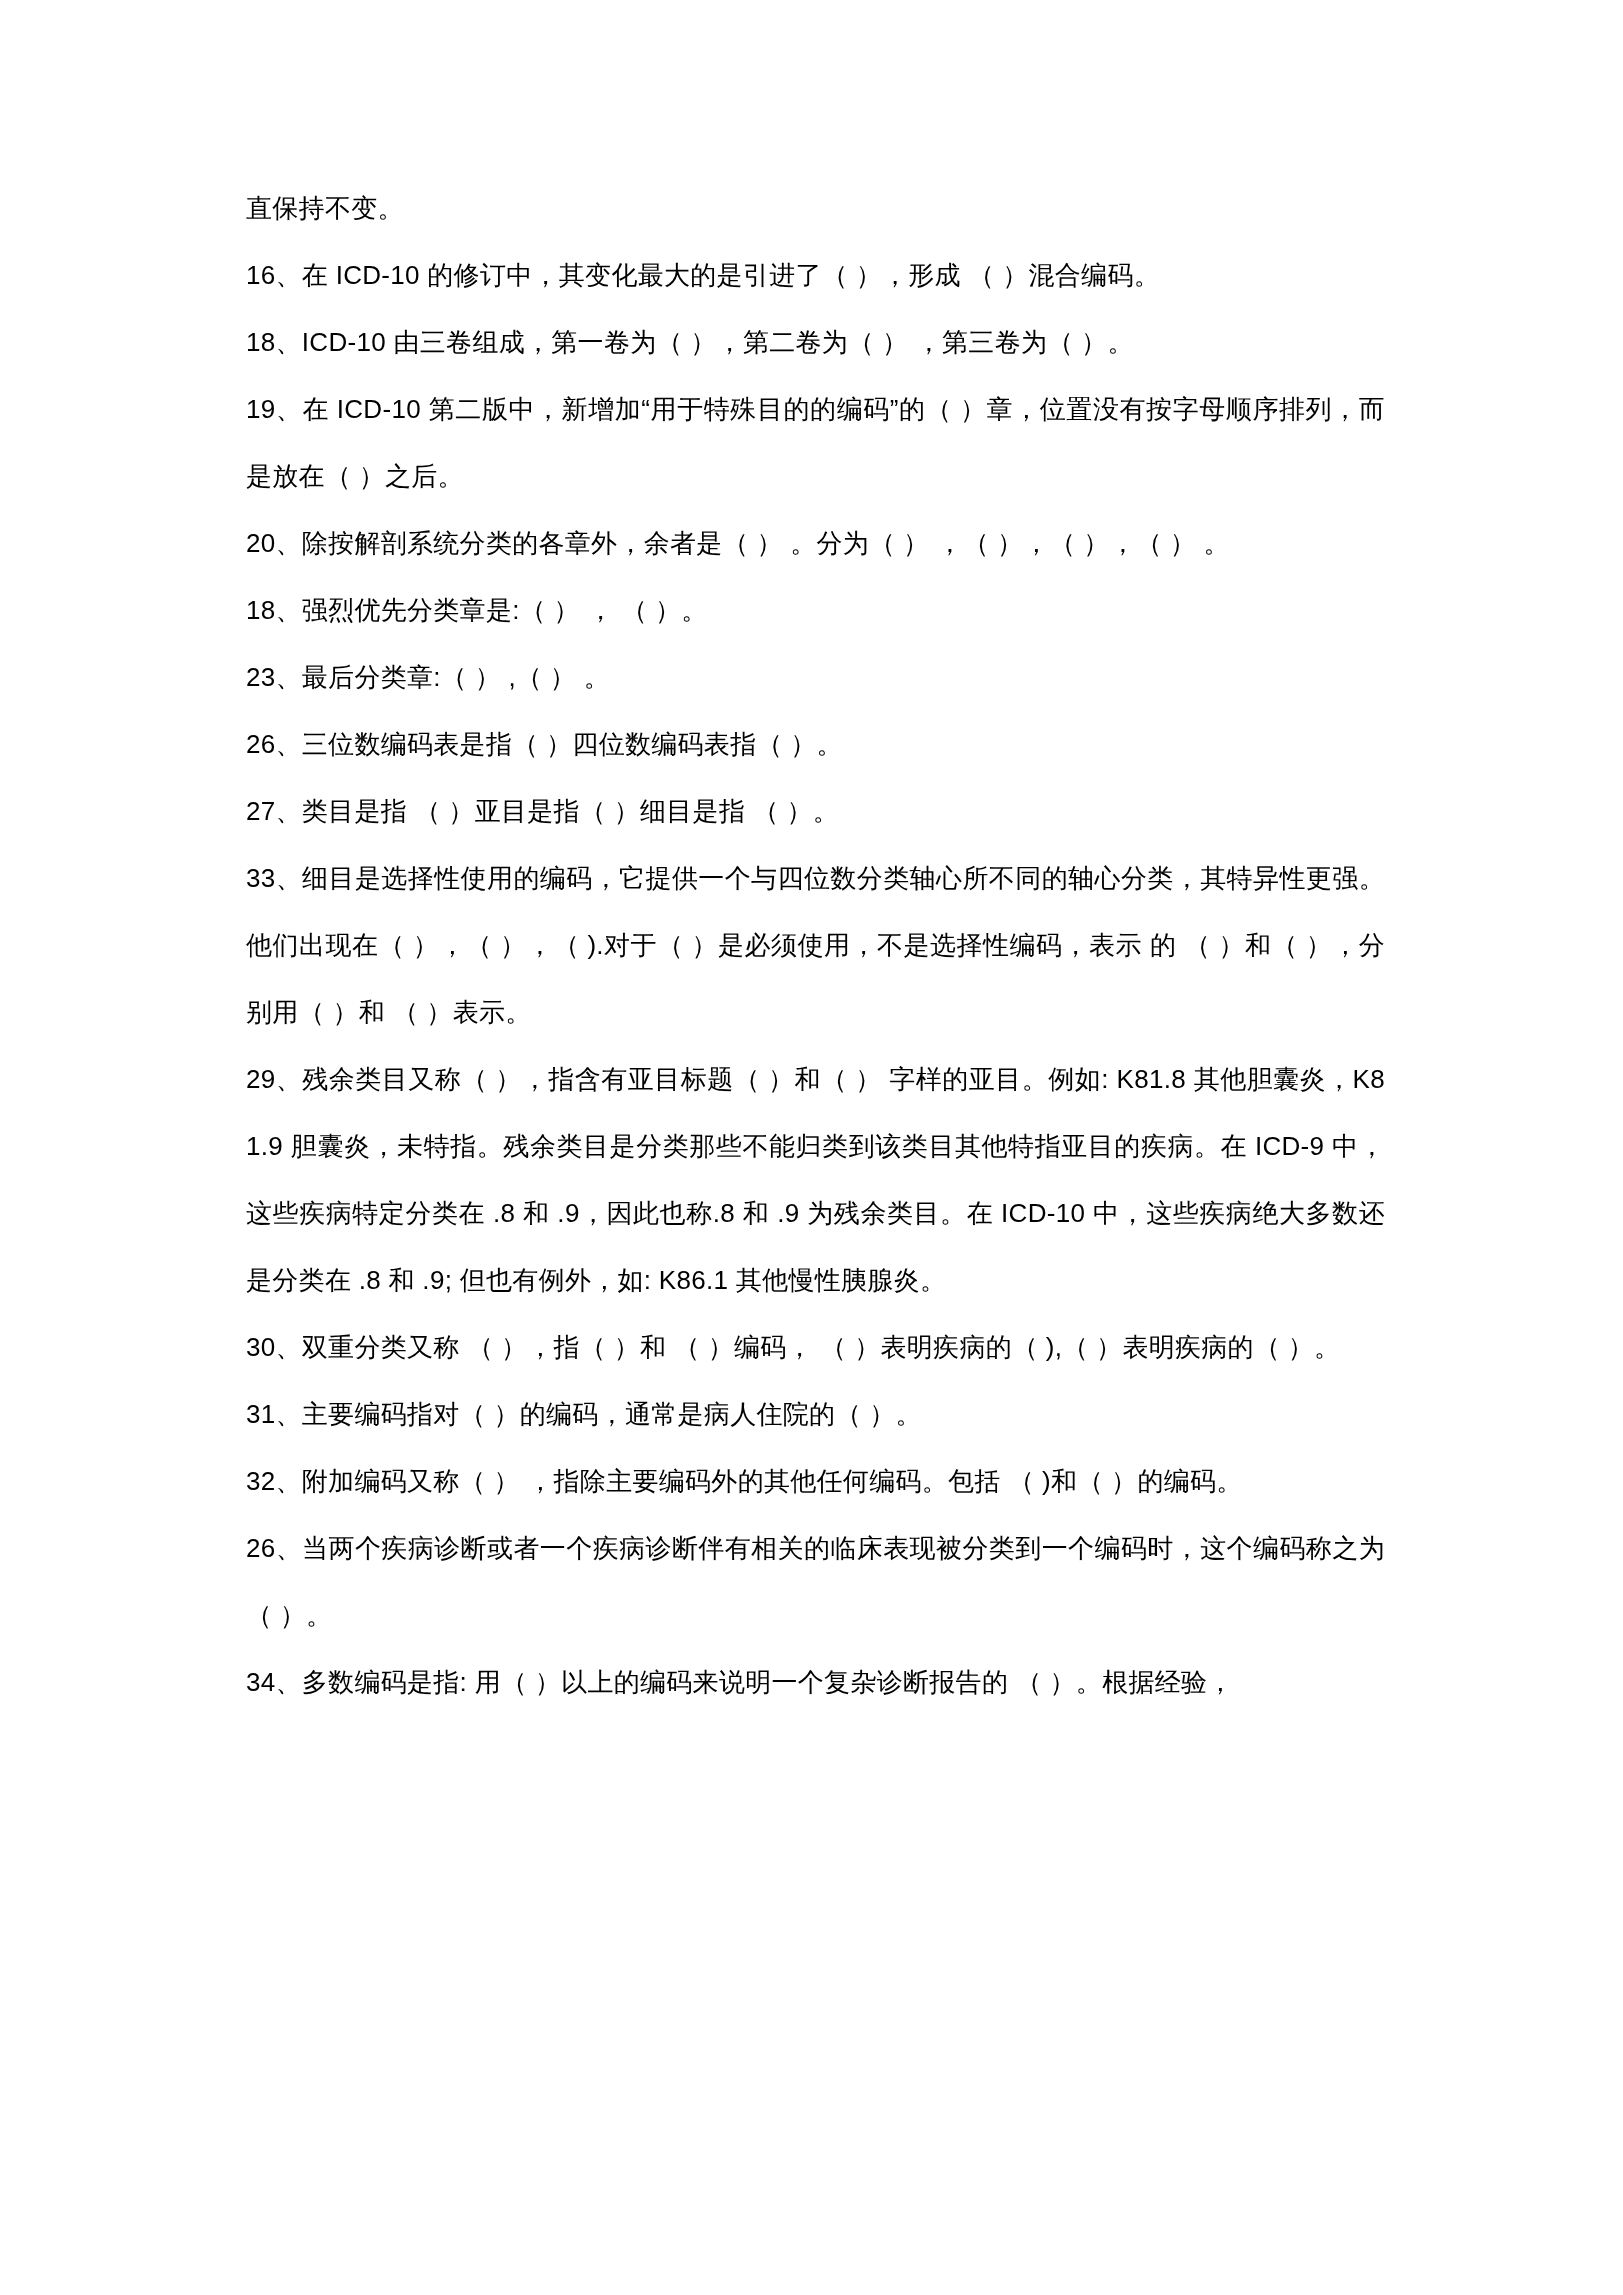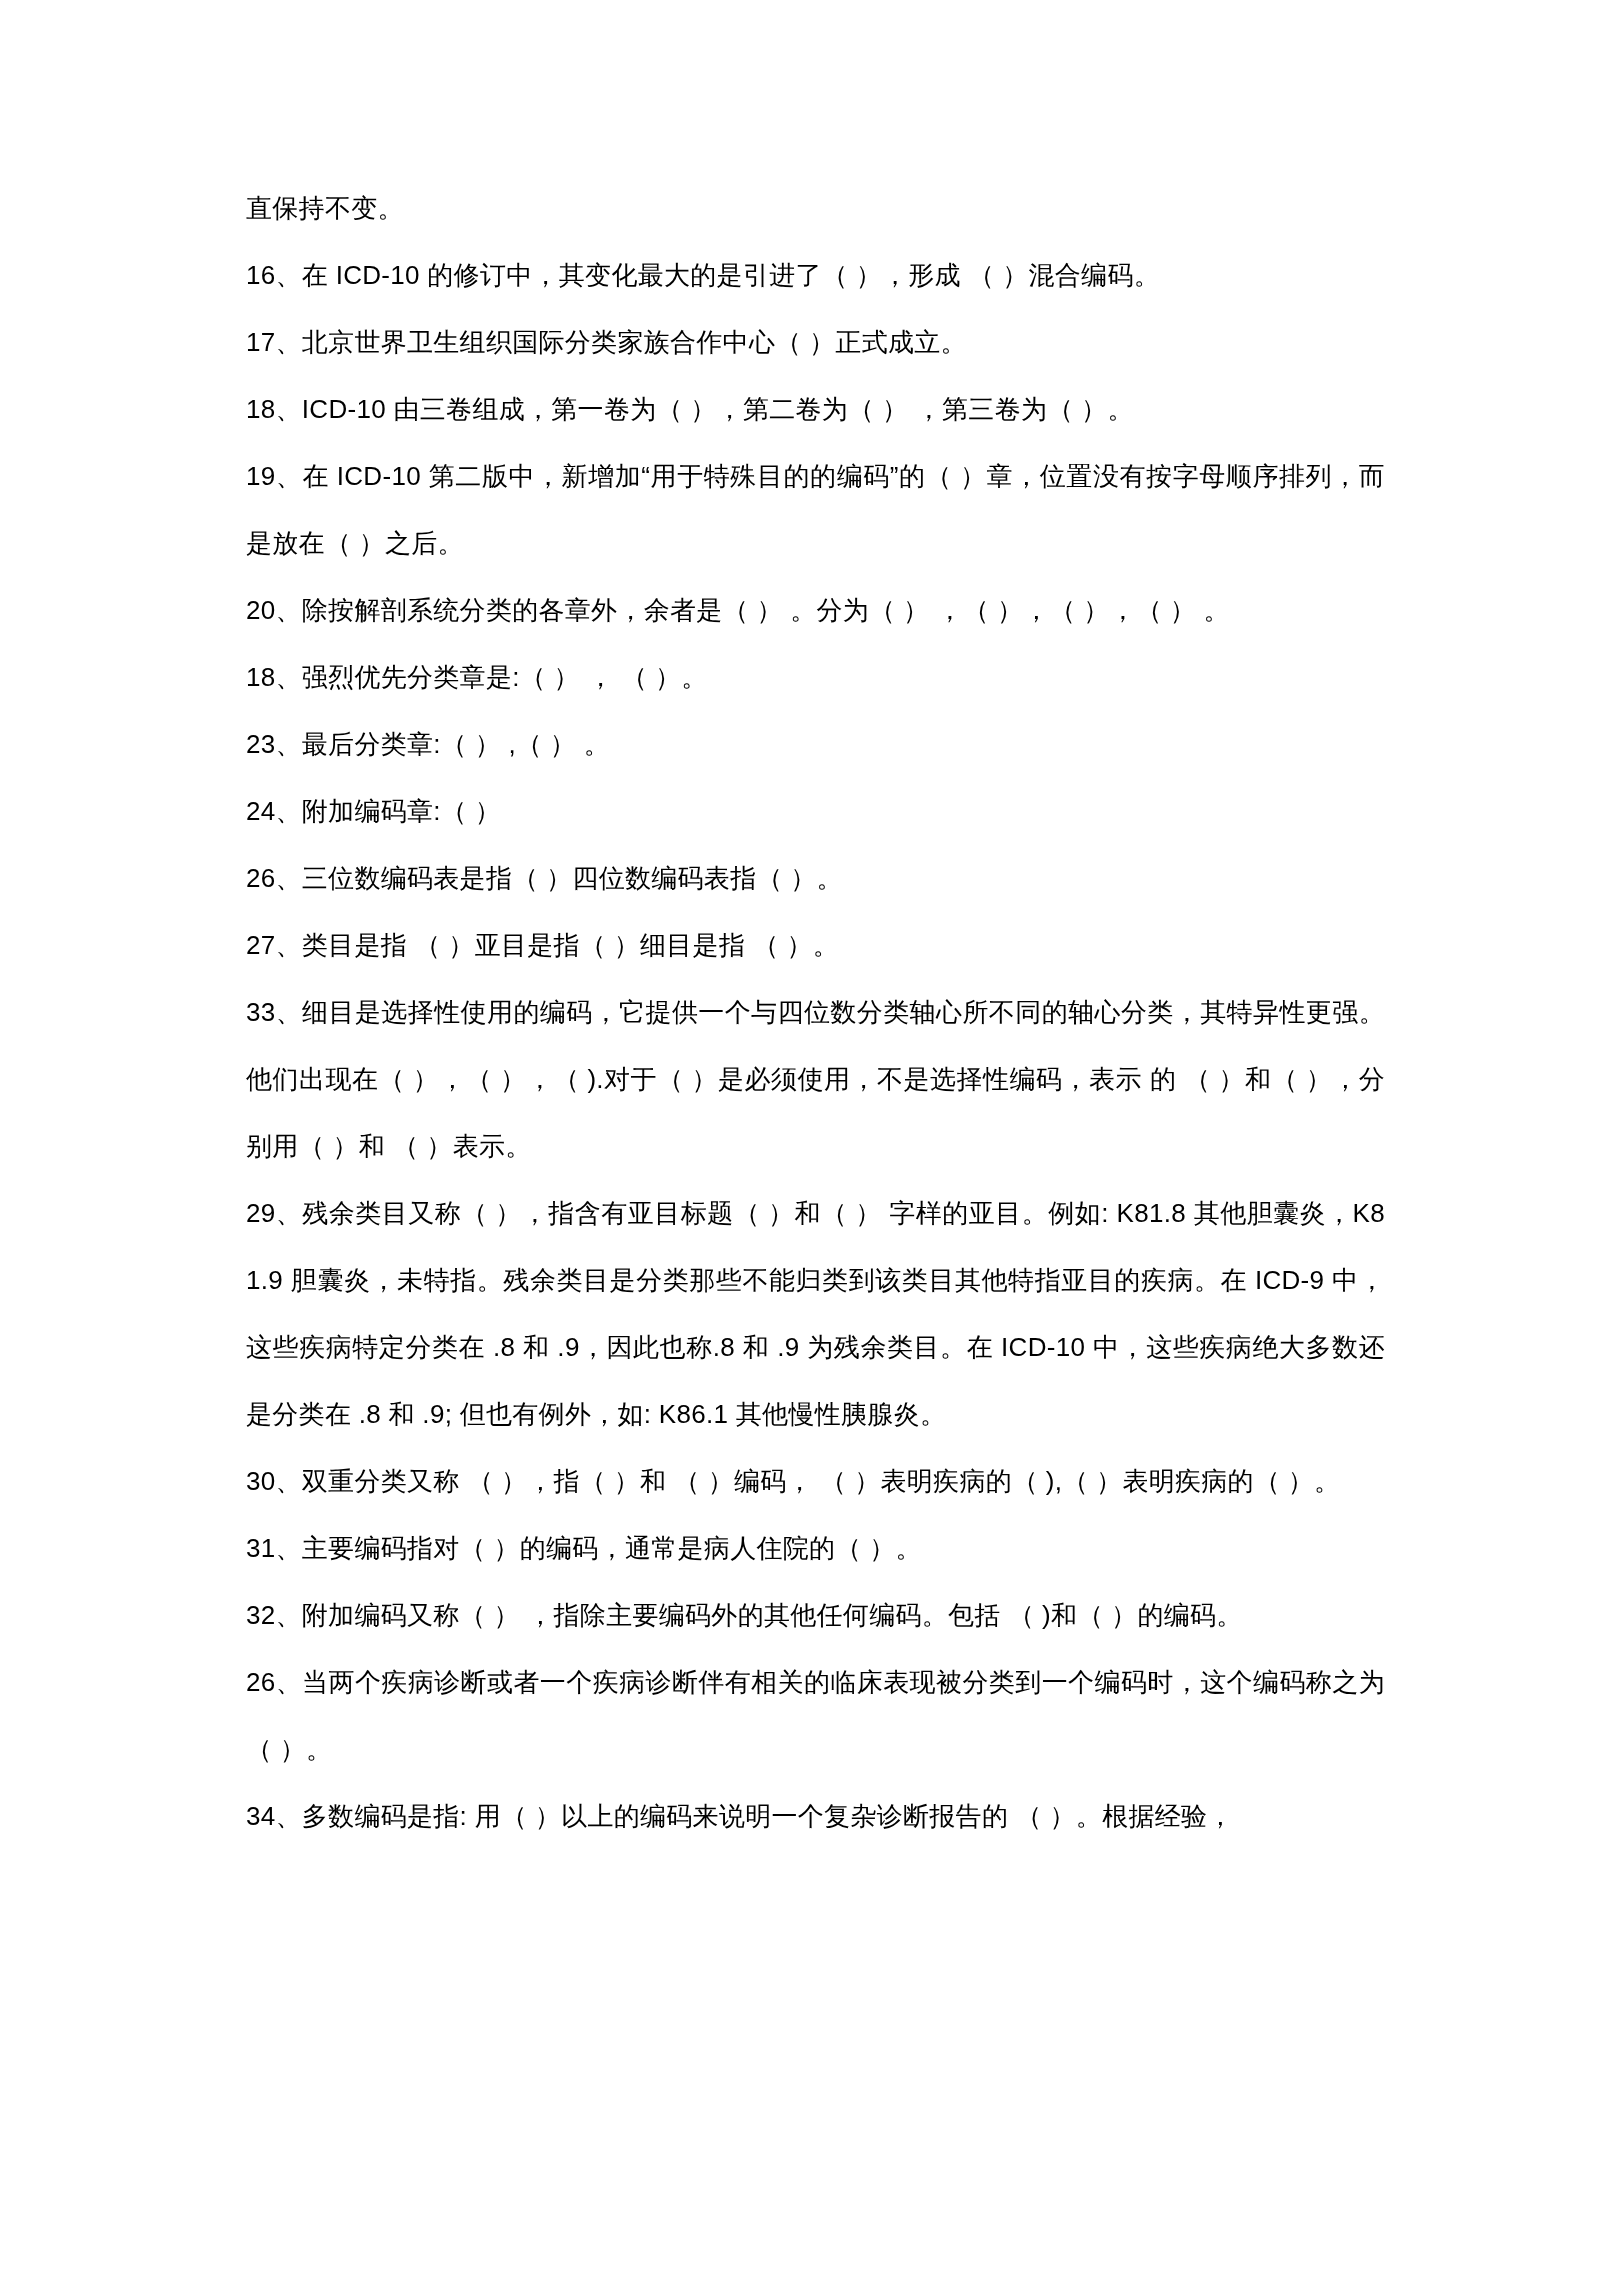--- a/index.html
+++ b/index.html
@@ -39,27 +39,25 @@
   }
 </style>
 </head>
 <body>
 
 <div class="page">
   <div class="text-column">
 
     <p class="para continuation">直保持不变。</p>
     <p class="para">16、在 ICD-10 的修订中，其变化最大的是引进了（ ），形成 （ ）混合编码。</p>
-    <p class="para">17、北京世界卫生组织国际分类家族合作中心（ ）正式成立。</p>
     <p class="para">18、ICD-10 由三卷组成，第一卷为（ ），第二卷为（ ） ，第三卷为（ ）。</p>
     <p class="para">19、在 ICD-10 第二版中，新增加“用于特殊目的的编码”的（ ）章，位置没有按字母顺序排列，而是放在（ ）之后。</p>
     <p class="para">20、除按解剖系统分类的各章外，余者是（ ） 。分为（ ） ，（ ），（ ），（ ） 。</p>
     <p class="para">18、强烈优先分类章是:（ ） ， （ ）。</p>
     <p class="para">23、最后分类章:（ ） ,（ ） 。</p>
-    <p class="para">24、附加编码章:（ ）</p>
     <p class="para">26、三位数编码表是指（ ）四位数编码表指（ ）。</p>
     <p class="para">27、类目是指 （ ）亚目是指（ ）细目是指 （ ）。</p>
     <p class="para">33、细目是选择性使用的编码，它提供一个与四位数分类轴心所不同的轴心分类，其特异性更强。他们出现在（ ），（ ），（ ).对于（ ）是必须使用，不是选择性编码，表示 的 （ ）和（ ），分别用（ ）和 （ ）表示。</p>
     <p class="para">29、残余类目又称（ ），指含有亚目标题（ ）和（ ） 字样的亚目。例如: K81.8 其他胆囊炎，K81.9 胆囊炎，未特指。残余类目是分类那些不能归类到该类目其他特指亚目的疾病。在 ICD-9 中，这些疾病特定分类在 .8 和 .9，因此也称.8 和 .9 为残余类目。在 ICD-10 中，这些疾病绝大多数还是分类在 .8 和 .9; 但也有例外，如: K86.1 其他慢性胰腺炎。</p>
     <p class="para">30、双重分类又称 （ ），指（ ）和 （ ）编码， （ ）表明疾病的（ ),（ ）表明疾病的（ ）。</p>
     <p class="para">31、主要编码指对（ ）的编码，通常是病人住院的（ ）。</p>
     <p class="para">32、附加编码又称（ ） ，指除主要编码外的其他任何编码。包括 （ )和（ ）的编码。</p>
     <p class="para">26、当两个疾病诊断或者一个疾病诊断伴有相关的临床表现被分类到一个编码时，这个编码称之为 （ ）。</p>
     <p class="para">34、多数编码是指: 用（ ）以上的编码来说明一个复杂诊断报告的 （ ）。根据经验，</p>
 

